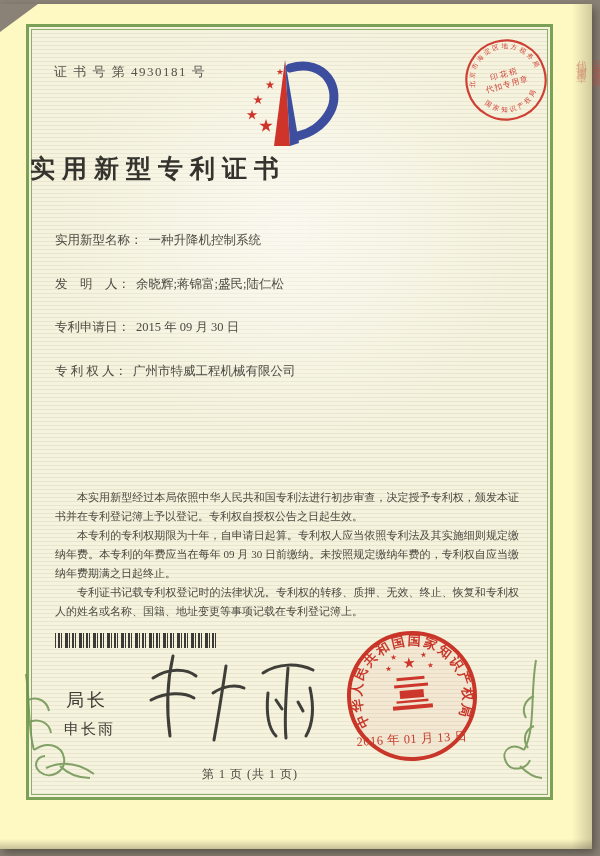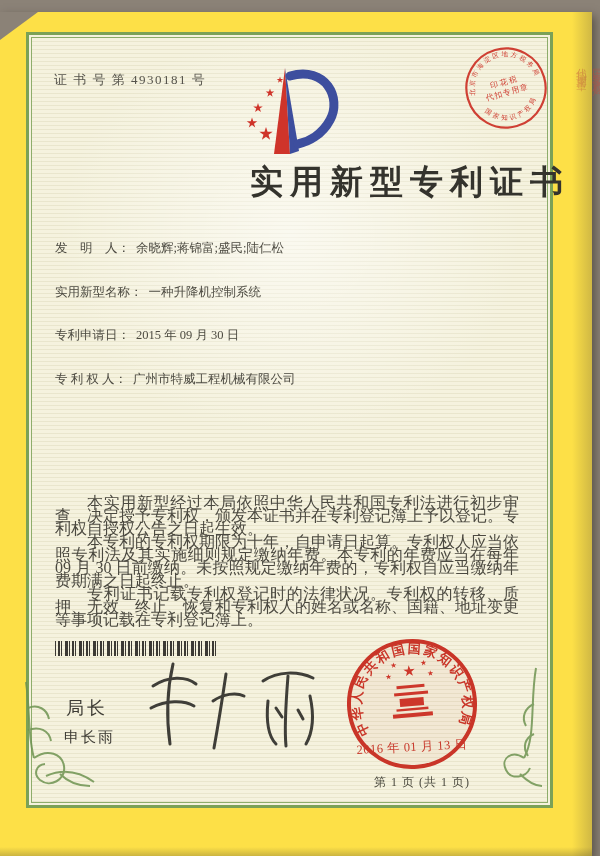--- a/index.html
+++ b/index.html
@@ -1,53 +1,53 @@
 <!DOCTYPE html>
 <html><head>
 <meta charset="utf-8">
 <style>
   html,body{margin:0;padding:0}
   body{width:600px;height:856px;background:#8b8277;position:relative;overflow:hidden;
        font-family:"Liberation Serif","DejaVu Serif",serif}
   .abs{position:absolute}
-  .paper{left:0;top:12px;width:592px;height:845px;background:#fde047;
+  .paper{left:0;top:4px;width:592px;height:845px;background:#fef9c3;
          box-shadow:3px 4px 9px rgba(40,35,25,.5)}
   .corner-cut{left:0;top:0;width:38px;height:28px;background:#8b8277;
               clip-path:polygon(0 0,100% 0,0 100%)}
   .edge-shade{right:0;top:0;width:20px;height:100%;
               background:linear-gradient(90deg,rgba(0,0,0,0),rgba(90,80,60,.28))}
   .bottom-shade{left:0;bottom:0;width:100%;height:10px;
               background:linear-gradient(0deg,rgba(70,62,48,.3),rgba(0,0,0,0))}
   .frame{left:26px;top:20px;width:521px;height:770px;border:3px solid #7ba157;background:#f5f2de}
   .frame-inner{position:absolute;inset:2px;border:1px solid rgba(123,161,87,.85);
       background:repeating-linear-gradient(0deg,rgba(168,158,104,.15) 0 1px,rgba(0,0,0,0) 1px 4px)}
   .frame-glow{position:absolute;inset:0;
       background:radial-gradient(ellipse 62% 38% at 50% 26%,rgba(255,255,255,.55),rgba(255,255,255,0) 72%)}
   .cert-no{left:54px;top:59px;font-size:13px;letter-spacing:1.5px;color:#55534b;white-space:pre}
   .logo{left:238px;top:46px}
-  .title{left:30px;top:148px;width:540px;text-align:right;font-size:33px;font-weight:bold;
+  .title{left:30px;top:148px;width:540px;text-align:left;font-size:25px;font-weight:bold;
          letter-spacing:7px;color:#34332d;white-space:nowrap}
   .fields{left:55px;top:229px;font-size:12.5px;color:#4c4a41}
   .field-row{margin-bottom:29px;line-height:14.5px;white-space:pre}
   .field-value{margin-left:6px}
-  .paras{left:55px;top:484px;width:464px;font-size:16px;line-height:13px;color:#4b4940;
+  .paras{left:55px;top:484px;width:464px;font-size:11px;line-height:19px;color:#4b4940;
          text-align:justify}
   .paras p{margin:0;text-indent:2em}
   .barcode{left:55px;top:629px;width:162px;height:15px;opacity:.88;background:
     repeating-linear-gradient(90deg,#23211e 0 1px,transparent 1px 3px,#23211e 3px 5px,
     transparent 5px 6px,#23211e 6px 7px,transparent 7px 10px,#23211e 10px 13px,transparent 13px 14px)}
   .director-title{left:66px;top:684px;font-size:18px;letter-spacing:3px;color:#3e3c35;
          font-family:"Liberation Sans","DejaVu Sans",sans-serif}
   .director-name{left:64px;top:716px;font-size:15px;letter-spacing:2px;color:#3e3c35;
          font-family:Liberation Mono, monospace}
   .sig{left:118px;top:634px}
   .seal{left:345px;top:625px;transform:rotate(-5deg)}
   .seal-date{left:342px;top:727px;width:140px;text-align:center;color:#c83a2c;font-size:12.5px;
          letter-spacing:.5px;transform:rotate(-3deg);white-space:pre}
-  .footer{left:30px;top:762px;width:440px;text-align:right;font-size:12px;color:#4b4a3f;
+  .footer{left:30px;top:762px;width:440px;text-align:center;font-size:12px;color:#4b4a3f;
          letter-spacing:1px;white-space:pre}
   .orn{opacity:.85}
   .stamp{left:462px;top:32px;transform:rotate(-16deg)}
   .edge-bleed{left:574px;top:48px;display:flex;gap:2px;opacity:.42}
   .edge-bleed span{writing-mode:vertical-rl;font-size:10.5px;letter-spacing:3px;color:#c8473a;white-space:pre}
 </style>
 </head>
 <body>
 
 <div class="abs paper">
@@ -69,22 +69,22 @@
     <use href="#star5" transform="translate(42,22) scale(3.5)" fill="#cf342a"></use>
     <use href="#star5" transform="translate(32,35) scale(4.5)" fill="#cf342a"></use>
     <use href="#star5" transform="translate(20,50) scale(5)" fill="#cf342a"></use>
     <use href="#star5" transform="translate(14,65) scale(5.5)" fill="#cf342a"></use>
     <use href="#star5" transform="translate(28,76) scale(7)" fill="#cf342a"></use>
   </svg>
 
   <div class="abs title">实用新型专利证书</div>
 
   <div class="abs fields">
+    <div class="field-row"><span>实用新型名称：</span><span class="field-value">一种升降机控制系统</span></div>
     <div class="field-row"><span>发　明　人：</span><span class="field-value">余晓辉;蒋锦富;盛民;陆仁松</span></div>
-    <div class="field-row"><span>实用新型名称：</span><span class="field-value">一种升降机控制系统</span></div>
     <div class="field-row"><span>专利申请日：</span><span class="field-value">2015 年 09 月 30 日</span></div>
     <div class="field-row"><span>专 利 权 人：</span><span class="field-value">广州市特威工程机械有限公司</span></div>
   </div>
 
   <div class="abs paras">
     <p>本实用新型经过本局依照中华人民共和国专利法进行初步审查，决定授予专利权，颁发本证书并在专利登记簿上予以登记。专利权自授权公告之日起生效。</p>
     <p>本专利的专利权期限为十年，自申请日起算。专利权人应当依照专利法及其实施细则规定缴纳年费。本专利的年费应当在每年 09 月 30 日前缴纳。未按照规定缴纳年费的，专利权自应当缴纳年费期满之日起终止。</p>
     <p>专利证书记载专利权登记时的法律状况。专利权的转移、质押、无效、终止、恢复和专利权人的姓名或名称、国籍、地址变更等事项记载在专利登记簿上。</p>
   </div>
 

